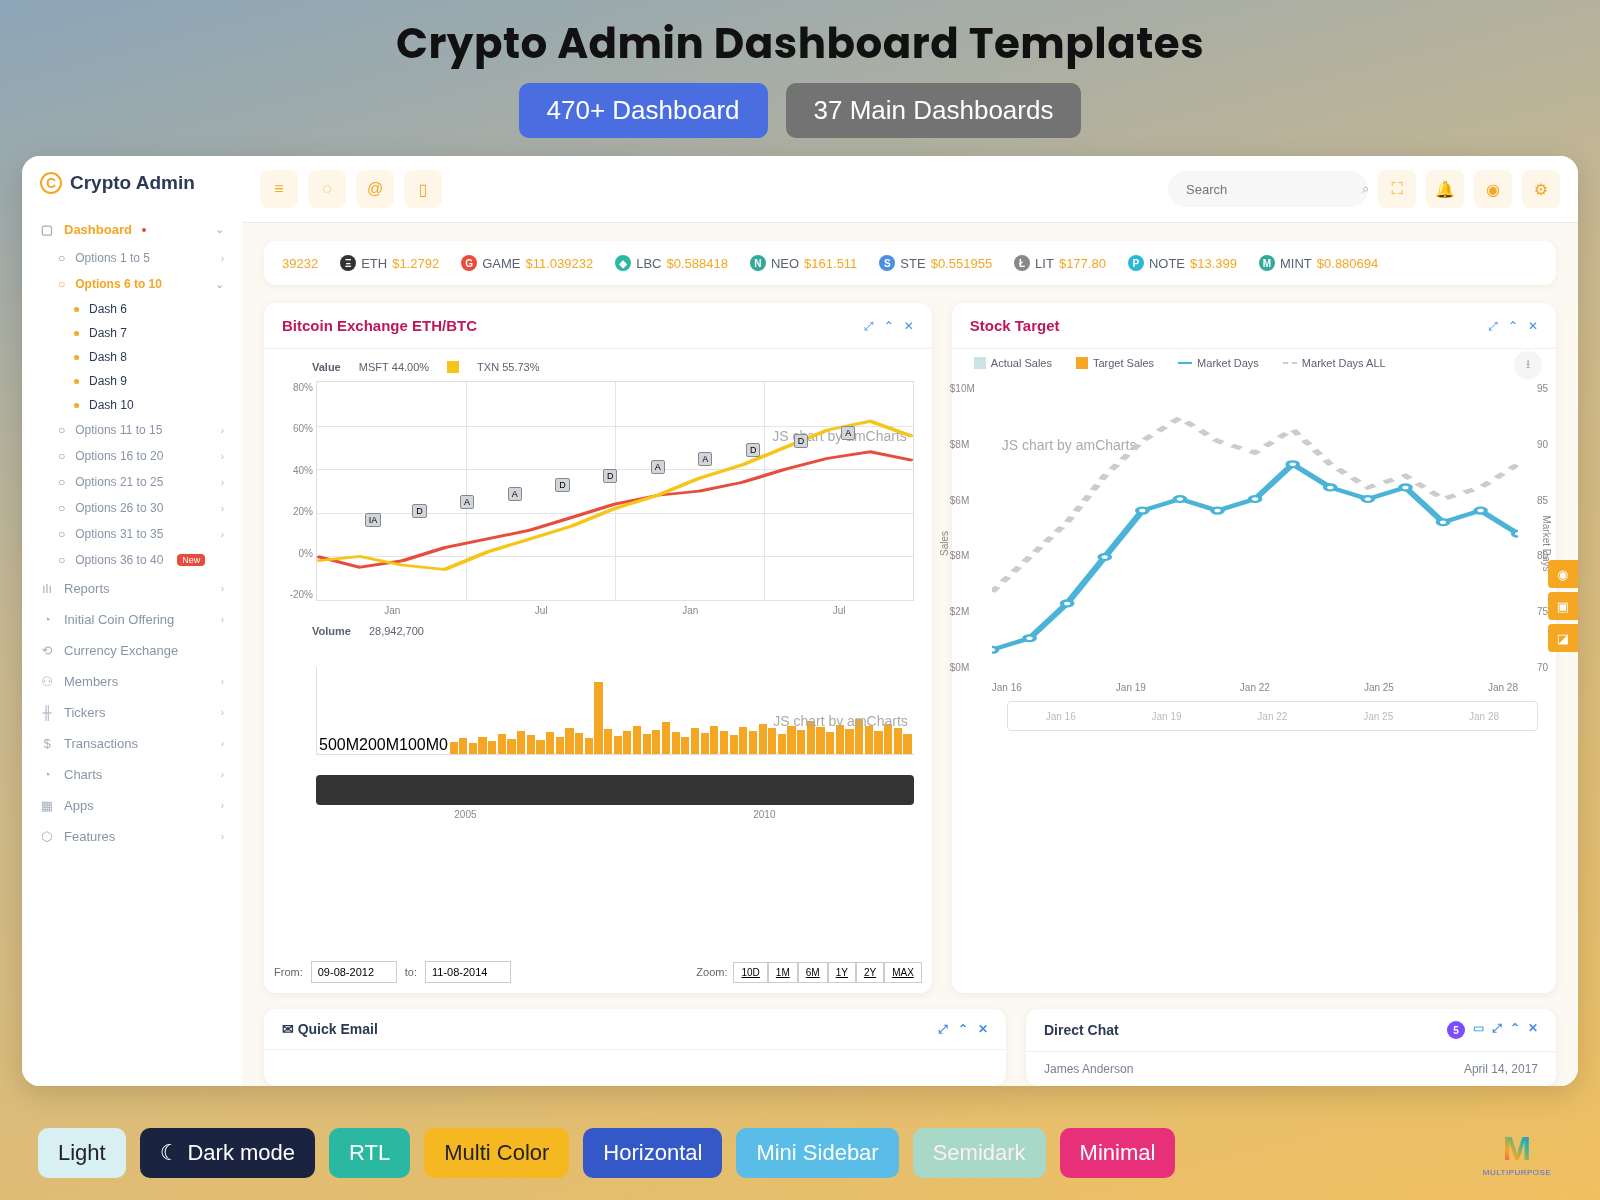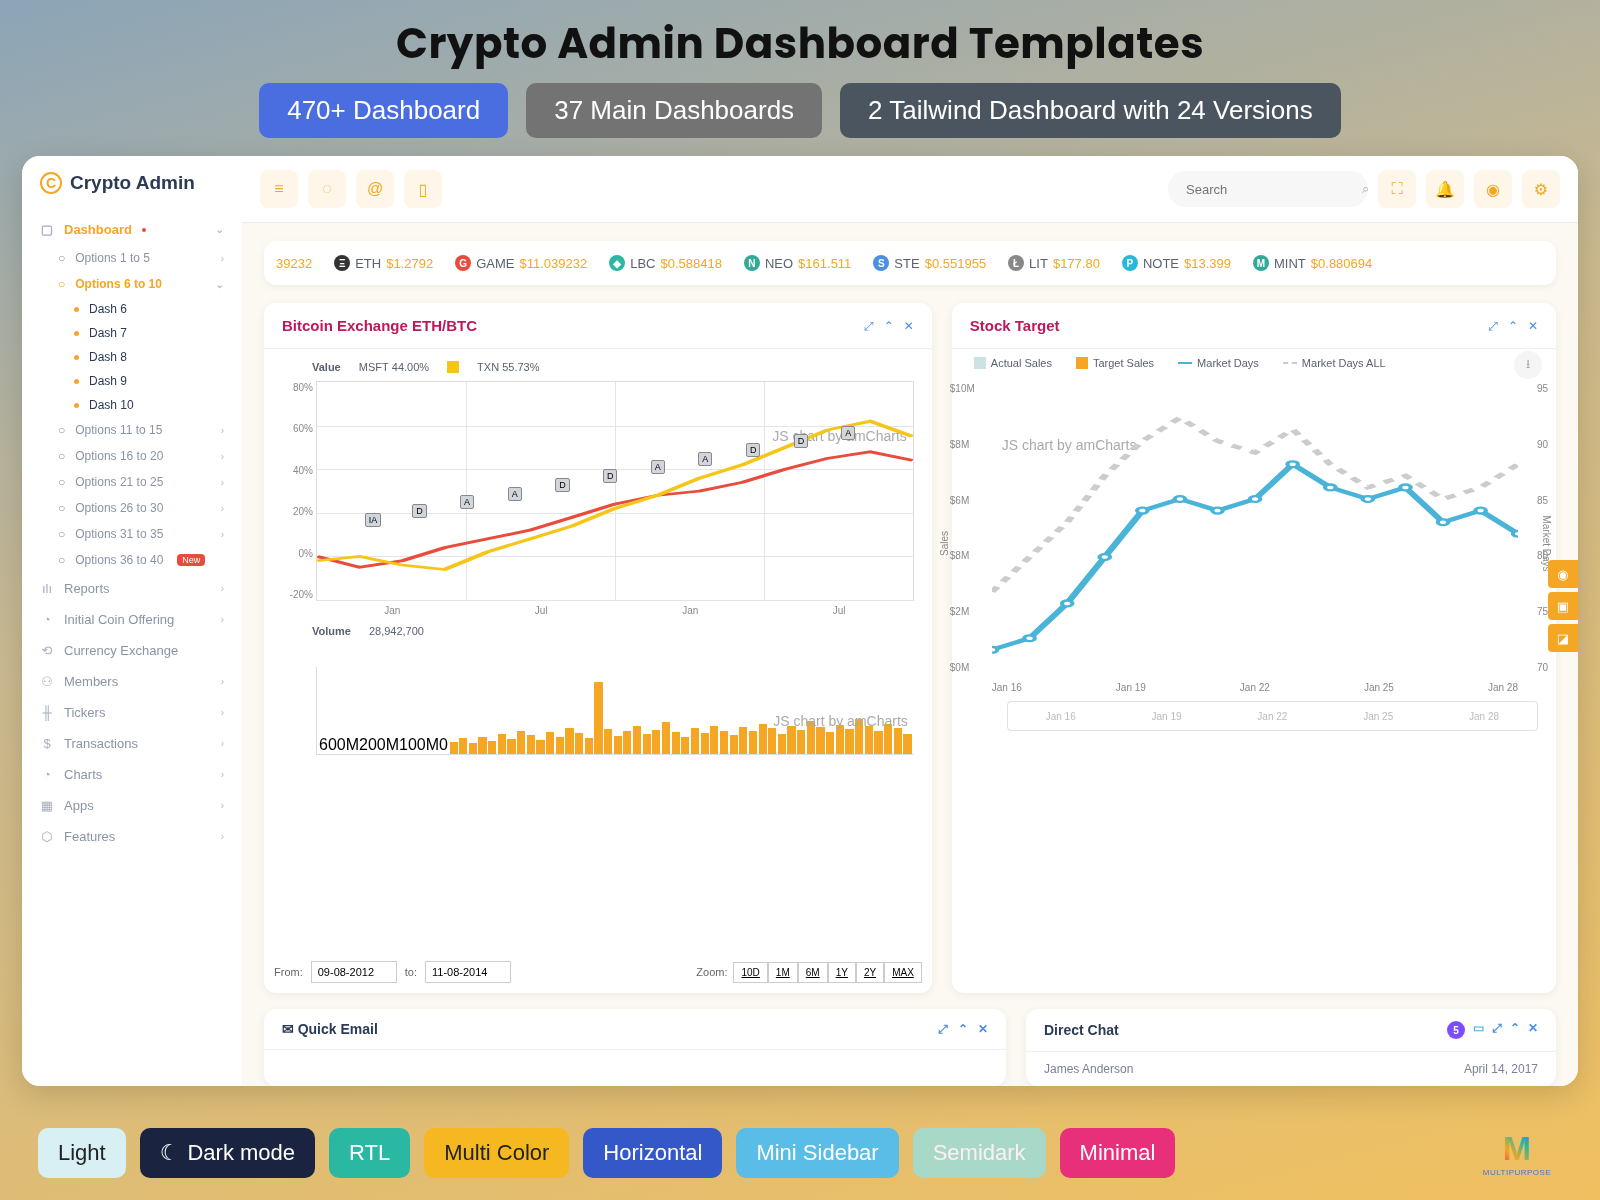--- a/index.html
+++ b/index.html
@@ -25,21 +25,21 @@
 .nav-sub2 .bullet { width: 5px; height: 5px; border-radius: 50%; background: #f5a623; }
 .nav-sub2 .active-dash { color: #2b3a55; font-weight: 500; }
 .badge-new { background: #e74c3c; color: #fff; font-size: 9px; padding: 1px 5px; border-radius: 4px; margin-left: 4px; }
 .nav-icon { width: 14px; height: 14px; display: inline-flex; align-items: center; justify-content: center; color: #a8b0bf; font-size: 13px; }
 .main { flex: 1; background: #fcf8f2; display: flex; flex-direction: column; }
 .topbar { background: #fff; display: flex; align-items: center; padding: 14px 18px; gap: 10px; border-bottom: 1px solid #f0ece4; }
 .topbar-btn { width: 38px; height: 38px; background: #fef6e8; border-radius: 8px; display: flex; align-items: center; justify-content: center; color: #f5a623; cursor: pointer; }
 .topbar-spacer { flex: 1; }
 .search-box { background: #f7f7f7; border-radius: 22px; padding: 10px 18px; display: flex; align-items: center; width: 200px; color: #aaa; font-size: 13px; }
 .search-box input { border: none; background: transparent; outline: none; flex: 1; font-size: 13px; color: #666; }
-.ticker-bar { background: #fff; margin: 18px 22px 0; border-radius: 12px; padding: 14px 12px; display: flex; align-items: center; gap: 22px; font-size: 13px; overflow: hidden; box-shadow: 0 2px 8px rgba(0,0,0,0.05); }
+.ticker-bar { background: #fff; margin: 18px 22px 0; border-radius: 12px; padding: 14px 18px; display: flex; align-items: center; gap: 22px; font-size: 13px; overflow: hidden; box-shadow: 0 2px 8px rgba(0,0,0,0.05); }
 .ticker-item { display: flex; align-items: center; gap: 5px; white-space: nowrap; }
 .ticker-item .sym { color: #5a6270; font-weight: 500; }
 .ticker-item .val { color: #f5a623; font-weight: 500; }
 .ticker-coin { width: 16px; height: 16px; border-radius: 50%; display: inline-flex; align-items: center; justify-content: center; font-size: 10px; color: #fff; font-weight: bold; }
 .content-grid { display: flex; gap: 20px; padding: 18px 22px 0; flex: 1; }
 .card { background: #fff; border-radius: 12px; box-shadow: 0 2px 10px rgba(0,0,0,0.06); display: flex; flex-direction: column; }
 .card.left { flex: 1.05; }
 .card.right { flex: 0.95; }
 .card-header { display: flex; align-items: center; padding: 14px 18px; border-bottom: 1px solid #eef0f3; }
 .card-title { font-size: 15px; font-weight: 600; color: #be185d; }
@@ -99,21 +99,20 @@
 svg.line-overlay { position: absolute; left: 0; top: 0; width: 100%; height: calc(100% - 20px); pointer-events: none; }
 .dl-btn { position: absolute; right: 14px; top: 48px; width: 28px; height: 28px; border-radius: 50%; background: #f5f5f5; display: flex; align-items: center; justify-content: center; color: #aaa; font-size: 12px; }
 </style>
 </head>
 <body>
 
 <div class="top-title">Crypto Admin Dashboard Templates</div>
 <div class="top-pills">
   <div class="pill blue">470+ Dashboard</div>
   <div class="pill orange">37 Main Dashboards</div>
-  <div class="pill dark">2 Tailwind Dashboard with 24 Versions</div>
 </div>
 
 <div class="app-window">
   <div class="sidebar">
     <div class="brand">
       <span class="c-icon">C</span>
       <span>Crypto Admin</span>
     </div>
     <div class="nav-item active">
       <span class="nav-icon">▢</span>
@@ -368,21 +367,21 @@
               <div style="position: absolute; left: 72%; top: 28%; background: rgb(208, 214, 220); border: 1px solid rgb(136, 136, 136); font-size: 9px; padding: 1px 3px; border-radius: 2px;">D</div>
               <div style="position: absolute; left: 80%; top: 24%; background: rgb(208, 214, 220); border: 1px solid rgb(136, 136, 136); font-size: 9px; padding: 1px 3px; border-radius: 2px;">D</div>
               <div style="position: absolute; left: 88%; top: 20%; background: rgb(208, 214, 220); border: 1px solid rgb(136, 136, 136); font-size: 9px; padding: 1px 3px; border-radius: 2px;">A</div>
             </div>
           <div class="legend-row" style="margin-top:24px">
             <b>Volume</b>
             <span>28,942,700</span>
           </div>
           <div class="volume-plot" style="margin-left:34px" id="volume-chart">
             <div class="chart-credit">JS chart by amCharts</div>
-            <div class="y-labels"><span>600M</span><span>200M</span><span>100M</span><span>0</span></div>
+            <div class="y-labels"><span>500M</span><span>200M</span><span>100M</span><span>0</span></div>
           <div class="bar" style="height: 13.3333%;"></div>
               <div class="bar" style="height: 18.3333%;"></div>
               <div class="bar" style="height: 12.6667%;"></div>
               <div class="bar" style="height: 20%;"></div>
               <div class="bar" style="height: 15%;"></div>
               <div class="bar" style="height: 23.3333%;"></div>
               <div class="bar" style="height: 17.3333%;"></div>
               <div class="bar" style="height: 26.6667%;"></div>
               <div class="bar" style="height: 21.6667%;"></div>
               <div class="bar" style="height: 16%;"></div>
@@ -418,20 +417,26 @@
               <div class="bar" style="height: 25%;"></div>
               <div class="bar" style="height: 33.3333%;"></div>
               <div class="bar" style="height: 28.3333%;"></div>
               <div class="bar" style="height: 40%;"></div>
               <div class="bar" style="height: 31.6667%;"></div>
               <div class="bar" style="height: 26%;"></div>
               <div class="bar" style="height: 35%;"></div>
               <div class="bar" style="height: 29.3333%;"></div>
               <div class="bar" style="height: 23.3333%;"></div>
             </div>
+          <div class="scrubber" style="margin-left:34px">
+            <div class="labels">
+                <span>2005</span>
+                <span>2010</span>
+              </div>
+          </div>
         </div>
         <div class="date-row">
           <span>From:</span>
           <input value="09-08-2012" style="">
           <span>to:</span>
           <input value="11-08-2014" style="">
           <div class="zoom-btns">
             <span style="padding:4px 6px">Zoom:</span>
             <button>10D</button>
             <button>1M</button>

